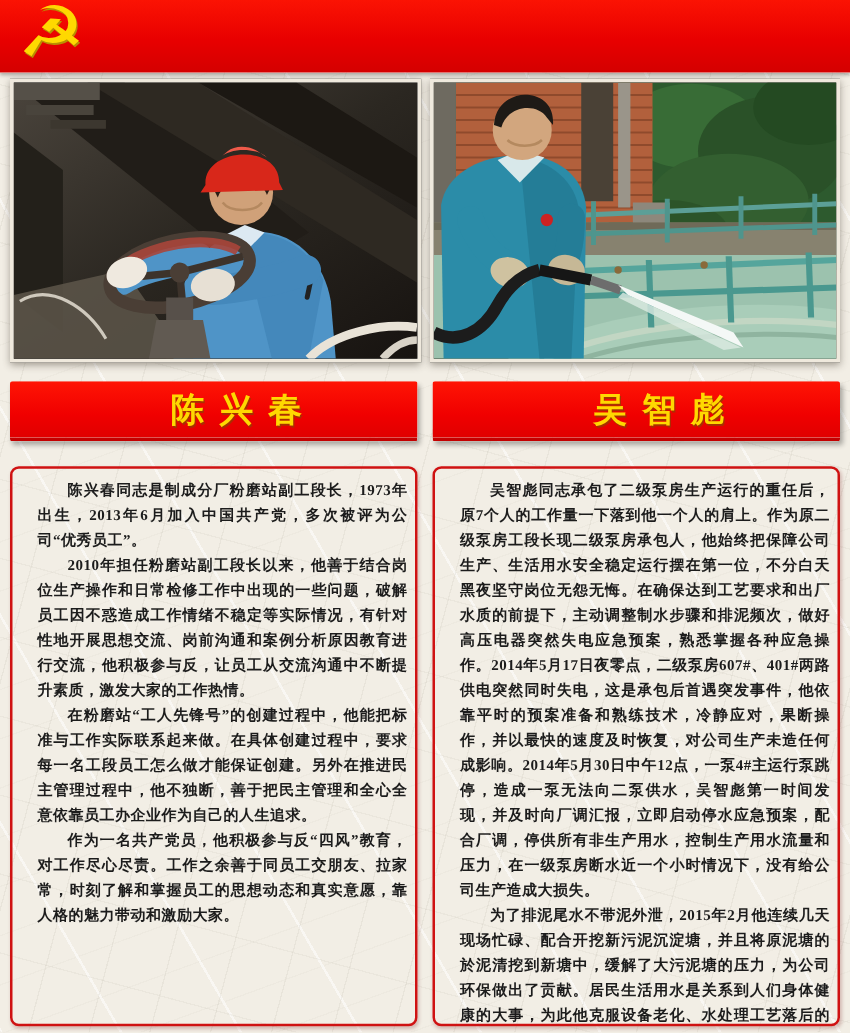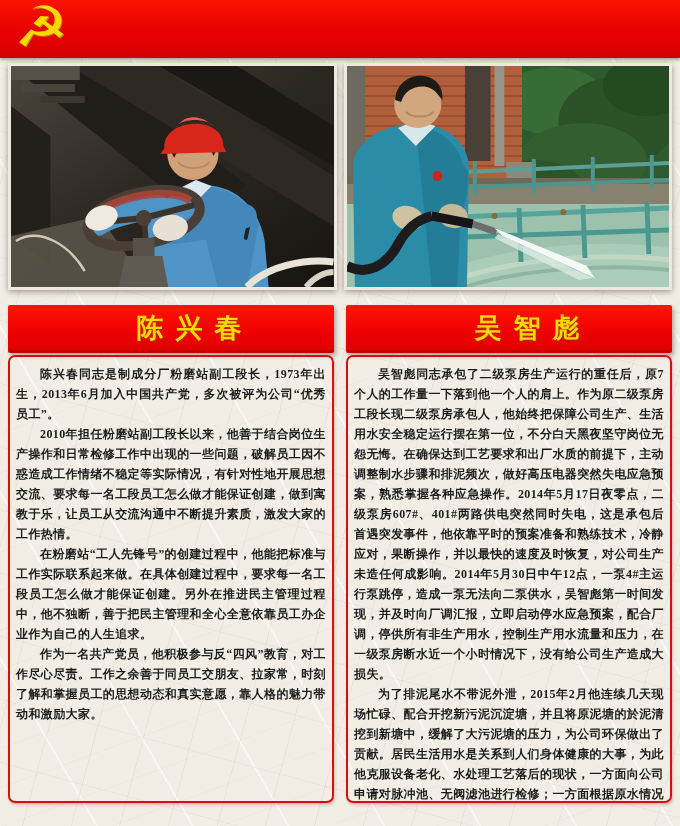--- a/index.html
+++ b/index.html
@@ -76,25 +76,25 @@
     display:flex;align-items:center;justify-content:center;
     color:#ffd800;
     font-size:27px;
     font-weight:bold;
     letter-spacing:12px;
     text-indent:12px;
     text-shadow:1px 1px 0 rgba(150,60,0,.8);
     padding-left:36px;
   }
   .panel-body{
-    margin-top:2px;
+    margin-top:20px;
     height:448px;
     border:2px solid #cf1212;
     border-radius:7px;
-    padding:7px 6px 5px 6px;
+    padding:7px 6px 5px 20px;
     box-sizing:border-box;
     overflow:hidden;
     box-shadow:1px 2px 3px rgba(120,30,30,.25);
   }
   .panel-body p{
     margin:0;
     font-size:12px;
     line-height:20px;
     font-weight:bold;
     color:#1c1c1c;
@@ -271,21 +271,21 @@
       </svg>
     </div>
   </div>
 
   <div class="panels">
 
     <div class="panel">
       <div class="name-banner">陈兴春</div>
       <div class="panel-body">
         <p>陈兴春同志是制成分厂粉磨站副工段长，1973年出生，2013年6月加入中国共产党，多次被评为公司“优秀员工”。</p>
-        <p>2010年担任粉磨站副工段长以来，他善于结合岗位生产操作和日常检修工作中出现的一些问题，破解员工因不惑造成工作情绪不稳定等实际情况，有针对性地开展思想交流、要求每一名工段员工怎么做才能保证创建，做到寓教于乐，让员工从交流沟通中不断提升素质，激发大家的工作热情。</p>
+        <p>2010年担任粉磨站副工段长以来，他善于结合岗位生产操作和日常检修工作中出现的一些问题，破解员工因不惑造成工作情绪不稳定等实际情况，有针对性地开展思想交流、岗前沟通和案例分析原因教育进行交流，他积极参与反，让员工从交流沟通中不断提升素质，激发大家的工作热情。</p>
         <p>在粉磨站“工人先锋号”的创建过程中，他能把标准与工作实际联系起来做。在具体创建过程中，要求每一名工段员工怎么做才能保证创建。另外在推进民主管理过程中，他不独断，善于把民主管理和全心全意依靠员工办企业作为自己的人生追求。</p>
         <p>作为一名共产党员，他积极参与反“四风”教育，对工作尽心尽责。工作之余善于同员工交朋友、拉家常，时刻了解和掌握员工的思想动态和真实意愿，靠人格的魅力带动和激励大家。</p>
       </div>
     </div>
 
     <div class="panel">
       <div class="name-banner">吴智彪</div>
       <div class="panel-body">
         <p>吴智彪同志承包了二级泵房生产运行的重任后，原7个人的工作量一下落到他一个人的肩上。作为原二级泵房工段长现二级泵房承包人，他始终把保障公司生产、生活用水安全稳定运行摆在第一位，不分白天黑夜坚守岗位无怨无悔。在确保达到工艺要求和出厂水质的前提下，主动调整制水步骤和排泥频次，做好高压电器突然失电应急预案，熟悉掌握各种应急操作。2014年5月17日夜零点，二级泵房607#、401#两路供电突然同时失电，这是承包后首遇突发事件，他依靠平时的预案准备和熟练技术，冷静应对，果断操作，并以最快的速度及时恢复，对公司生产未造任何成影响。2014年5月30日中午12点，一泵4#主运行泵跳停，造成一泵无法向二泵供水，吴智彪第一时间发现，并及时向厂调汇报，立即启动停水应急预案，配合厂调，停供所有非生产用水，控制生产用水流量和压力，在一级泵房断水近一个小时情况下，没有给公司生产造成大损失。</p>
         <p>为了排泥尾水不带泥外泄，2015年2月他连续几天现场忙碌、配合开挖新污泥沉淀塘，并且将原泥塘的於泥清挖到新塘中，缓解了大污泥塘的压力，为公司环保做出了贡献。居民生活用水是关系到人们身体健康的大事，为此他克服设备老化、水处理工艺落后的现状，一方面向公司申请对脉冲池、无阀滤池进行检修；一方面根据原水情况合理调整投加净水剂、消毒剂，增加排泥次数，保证了出厂水水质的良好，皖维自备水厂获得了巢湖市卫生监督所授予2014-2015度先进单位称号。</p>

